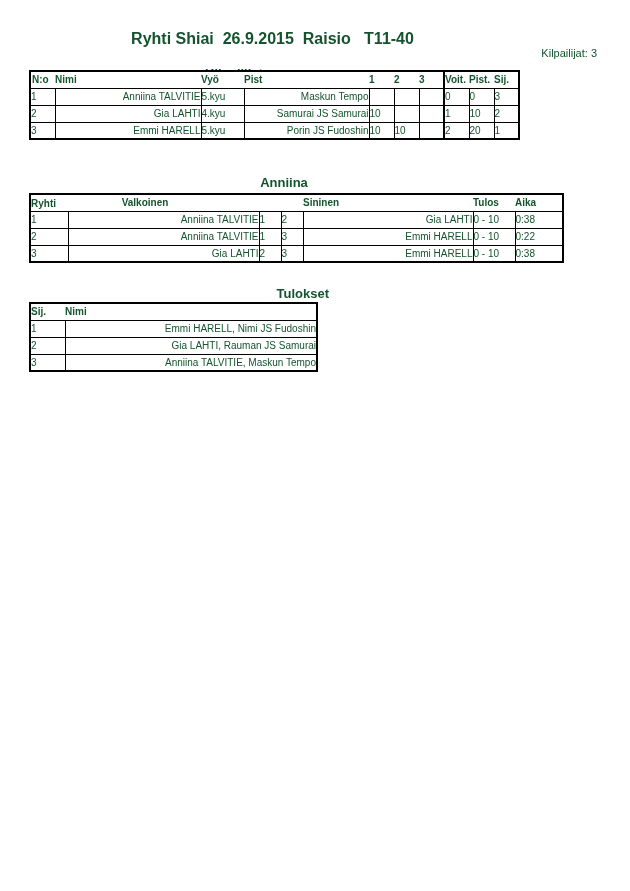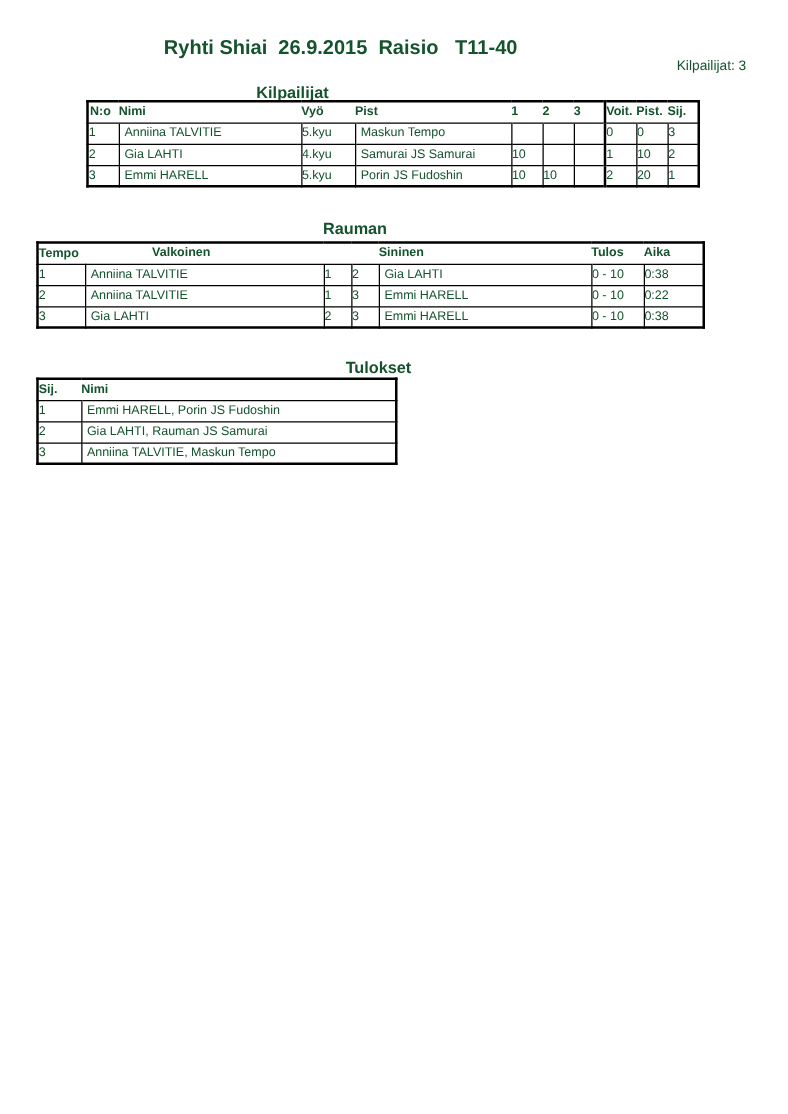--- a/index.html
+++ b/index.html
@@ -48,21 +48,21 @@
 
   
   table.doc-table {
     position: absolute;
     border-collapse: collapse;
     table-layout: fixed;
     border: 2px solid #000;
     background: #fff;
     font-size: 10px;
   }
-  .t-kilpailijat { top: 80px;  left: 29px; width: 489px; margin-left: 40px; }
+  .t-kilpailijat { top: 70px;  left: 29px; width: 489px; }
   .t-ottelut     { top: 193px; left: 29px; width: 533px; }
   .t-tulokset    { top: 302px; left: 29px; width: 287px; }
 
   table.doc-table tr { height: 17px; }
 
   table.doc-table th {
     font-size: 10px;
     font-weight: bold;
     padding: 0;
     border: none;
@@ -72,21 +72,21 @@
     vertical-align: middle;
   }
   table.doc-table td {
     padding: 0;
     border: 1px solid #000;
     white-space: nowrap;
     overflow: hidden;
     vertical-align: middle;
   }
   .c { text-align: left; }
-  .l { text-align: left; padding-left: 4px !important; }
+  .l { text-align: right; padding-left: 4px !important; }
   .hl { text-align: left; padding-left: 1px !important; }
   .thick-l { border-left: 2px solid #000 !important; }
 
   th.group-head { position: relative; text-align: center; }
   th.group-head .corner-label {
     position: absolute;
     left: 0px;
     top: 50%;
     transform: translateY(-50%);
   }
@@ -161,36 +161,36 @@
         <td class="c">10</td>
         <td class="c">10</td>
         <td class="c"></td>
         <td class="c thick-l">2</td>
         <td class="c">20</td>
         <td class="c">1</td>
       </tr>
     </tbody>
   </table>
 
-  <div class="section-heading h-ottelut">Rauman</div>
+  <div class="section-heading h-ottelut">Anniina</div>
 
   <table class="doc-table t-ottelut">
     <colgroup>
       <col style="width:38px">
         <col style="width:191px">
         <col style="width:22px">
         <col style="width:22px">
       <col style="width:170px">
         <col style="width:42px">
         <col style="width:48px">
     </colgroup>
     <thead>
       <tr>
         <th class="group-head" colspan="2">
-          <span class="corner-label">Tempo</span>
+          <span class="corner-label">Ryhti</span>
           <span>Valkoinen</span>
         </th>
         <th></th>
         <th></th>
         <th class="c">Sininen</th>
         <th class="c">Tulos</th>
         <th class="c">Aika</th>
       </tr>
     </thead>
     <tbody>
@@ -233,21 +233,21 @@
     </colgroup>
     <thead>
       <tr>
         <th class="c">Sij.</th>
         <th class="c">Nimi</th>
       </tr>
     </thead>
     <tbody>
       <tr>
         <td class="c">1</td>
-        <td class="l">Emmi HARELL, Porin JS Fudoshin</td>
+        <td class="l">Emmi HARELL, Nimi JS Fudoshin</td>
       </tr>
       <tr>
         <td class="c">2</td>
         <td class="l">Gia LAHTI, Rauman JS Samurai</td>
       </tr>
       <tr>
         <td class="c">3</td>
         <td class="l">Anniina TALVITIE, Maskun Tempo</td>
       </tr>
     </tbody>

